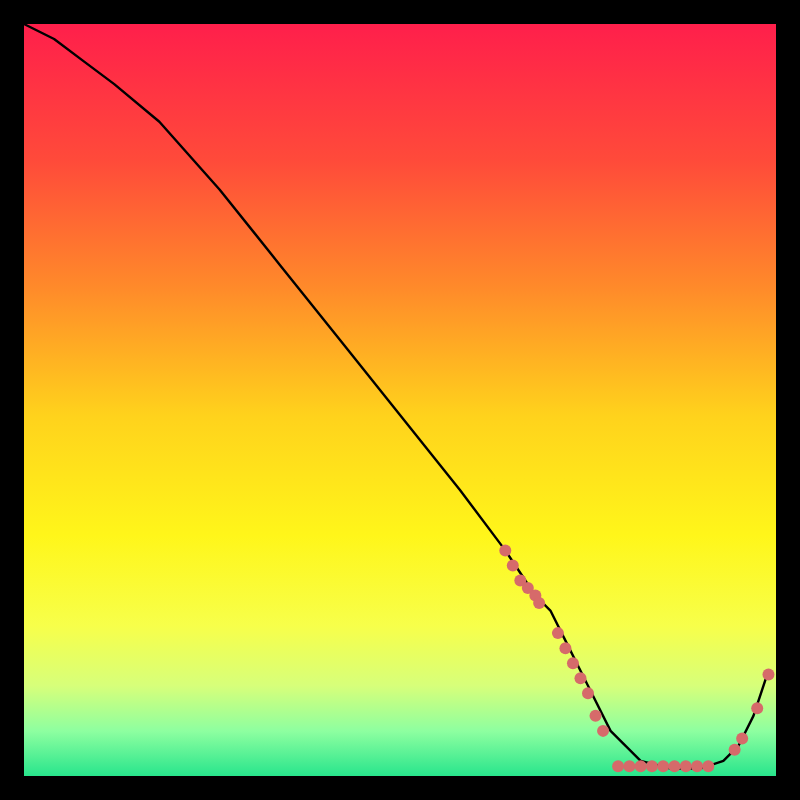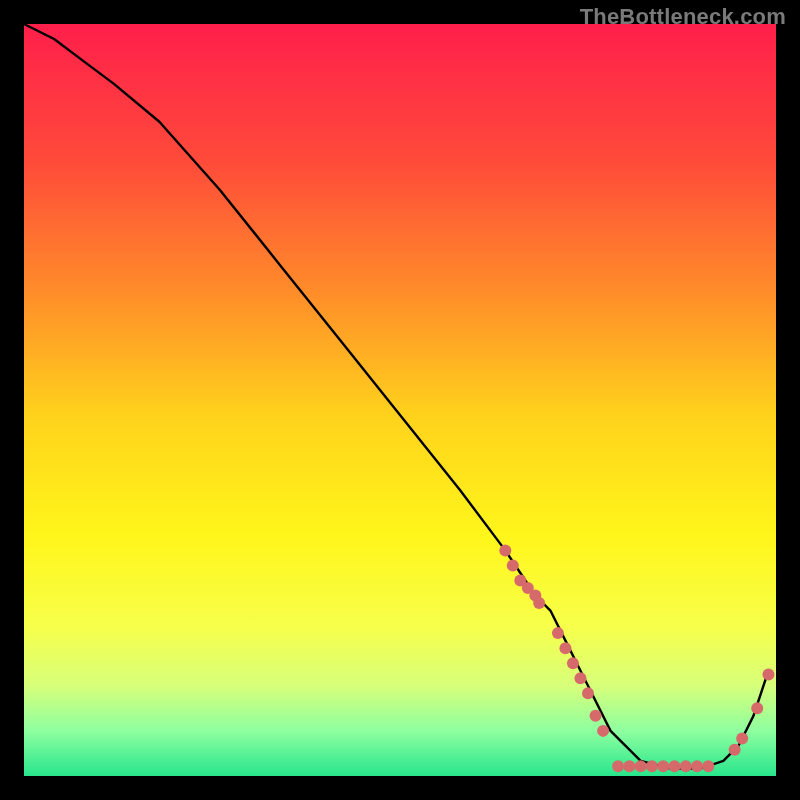--- a/index.html
+++ b/index.html
@@ -75,14 +75,13 @@
         <circle cx="685.76" cy="766.22" r="6" fill="#d66a6a"></circle>
         <circle cx="697.04" cy="766.22" r="6" fill="#d66a6a"></circle>
         <circle cx="708.32" cy="766.22" r="6" fill="#d66a6a"></circle>
         <circle cx="734.64" cy="749.68" r="6" fill="#d66a6a"></circle>
         <circle cx="742.16" cy="738.40" r="6" fill="#d66a6a"></circle>
         <circle cx="757.20" cy="708.32" r="6" fill="#d66a6a"></circle>
         <circle cx="768.48" cy="674.48" r="6" fill="#d66a6a"></circle>
       </g>
 </svg>
 
-<div class="watermark">TheBottleneck.com</div>
 </div>
 
 </body></html>

